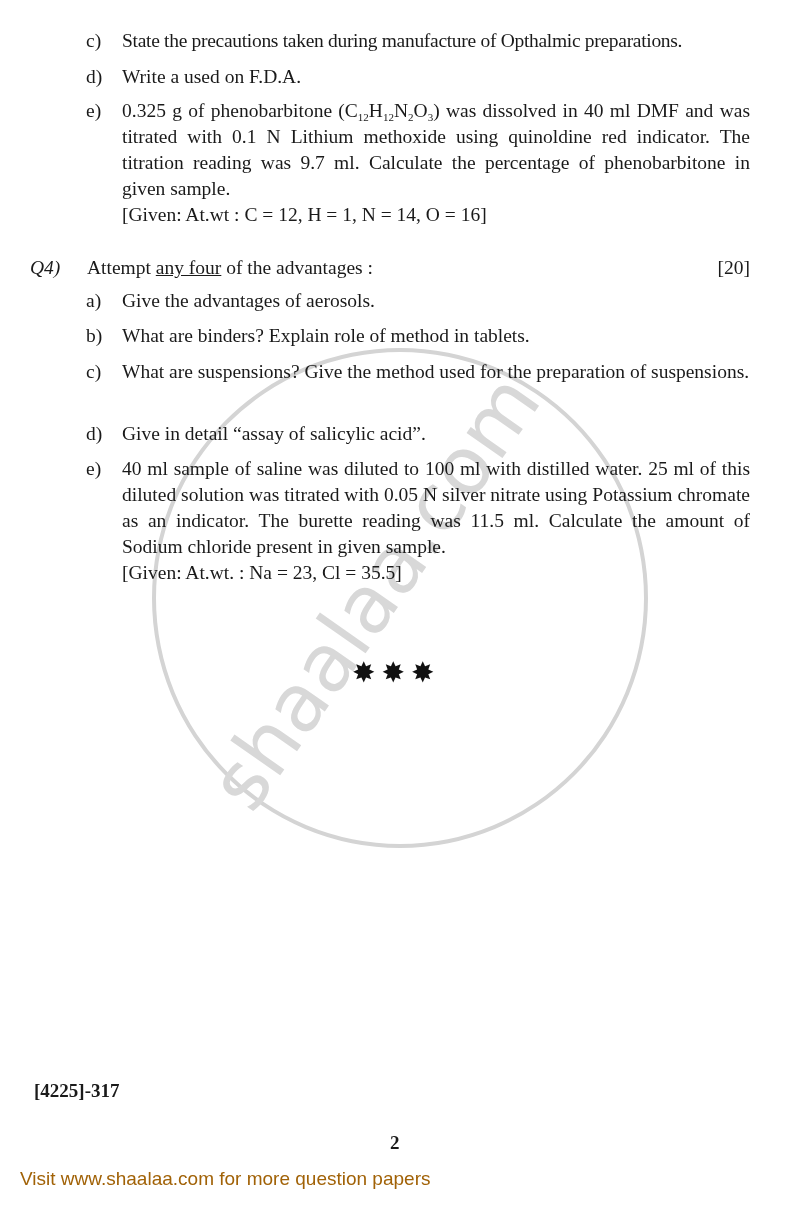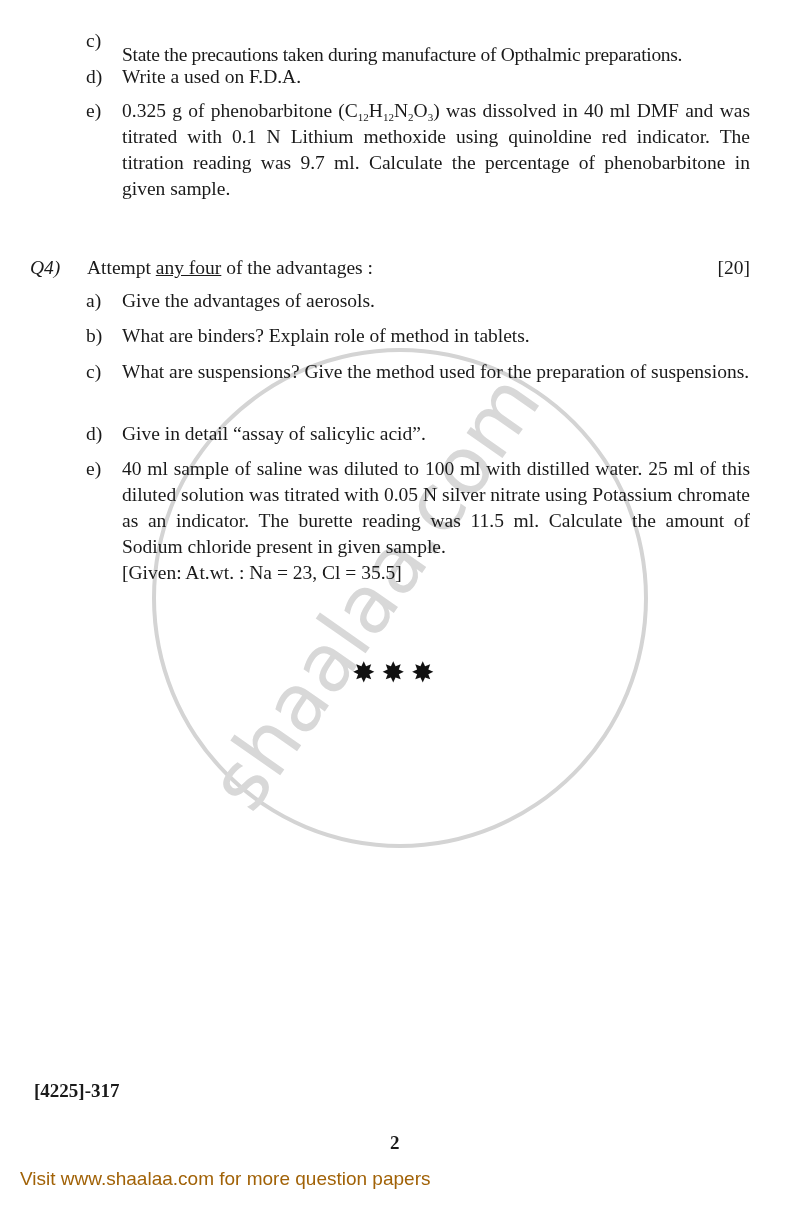--- a/index.html
+++ b/index.html
@@ -46,32 +46,33 @@
 </head>
 <body>
 
 <div class="watermark-circle"></div>
 <div class="wm-rot">shaalaa.com</div>
 
 <div class="content">
 
   <div class="item" style="top:28px;">
     <span class="lbl">c)</span>
-    <div class="txt" style="white-space:nowrap; letter-spacing:-0.3px;margin-top:14px;">State the precautions taken during manufacture of Opthalmic preparations.</div>
+    <div class="txt" style="white-space:nowrap; letter-spacing:-0.3px;">State the precautions taken during manufacture of Opthalmic preparations.</div>
   </div>
 
   <div class="item" style="top:64px;">
     <span class="lbl">d)</span>
     <div class="txt">Write a used on F.D.A.</div>
   </div>
 
   <div class="item" style="top:98px;">
     <span class="lbl">e)</span>
     <div class="txt">
       <span>0.325 g of phenobarbitone (</span><span>C<sub>12</sub>H<sub>12</sub>N<sub>2</sub>O<sub>3</sub></span><span>) was dissolved in 40 ml DMF and was titrated with 0.1 N Lithium methoxide using quinoldine red indicator. The titration reading was 9.7 ml. Calculate the percentage of phenobarbitone in given sample.</span>
+      <div style="text-align:left;">[Given: At.wt : C = 12, H = 1, N = 14, O = 16]</div>
     </div>
   </div>
 
   <div class="q-head" style="top:255px;">
     <span class="q-num">Q4)</span>
     <span class="q-text"><span>Attempt </span><u>any four</u><span> of the advantages :</span></span>
     <span class="q-marks">[20]</span>
   </div>
 
   <div class="item" style="top:288px;">

